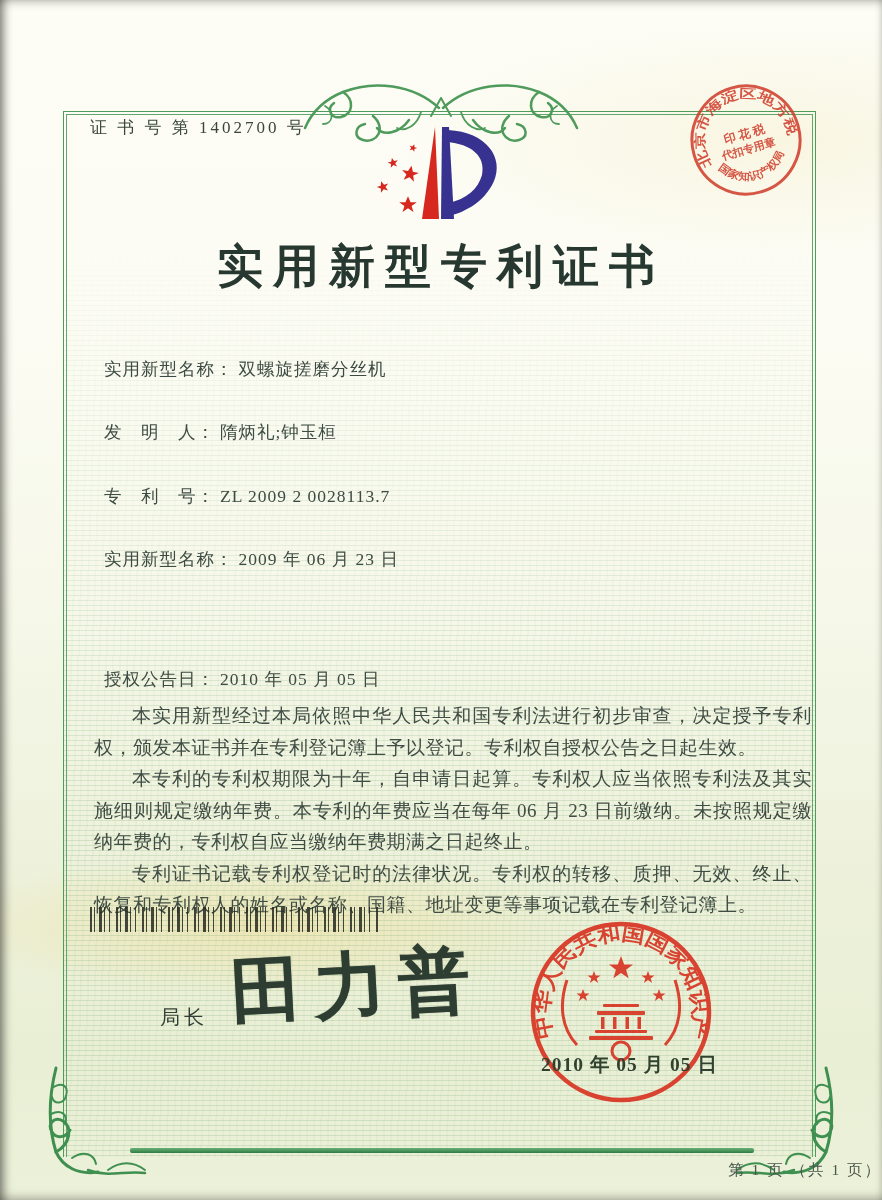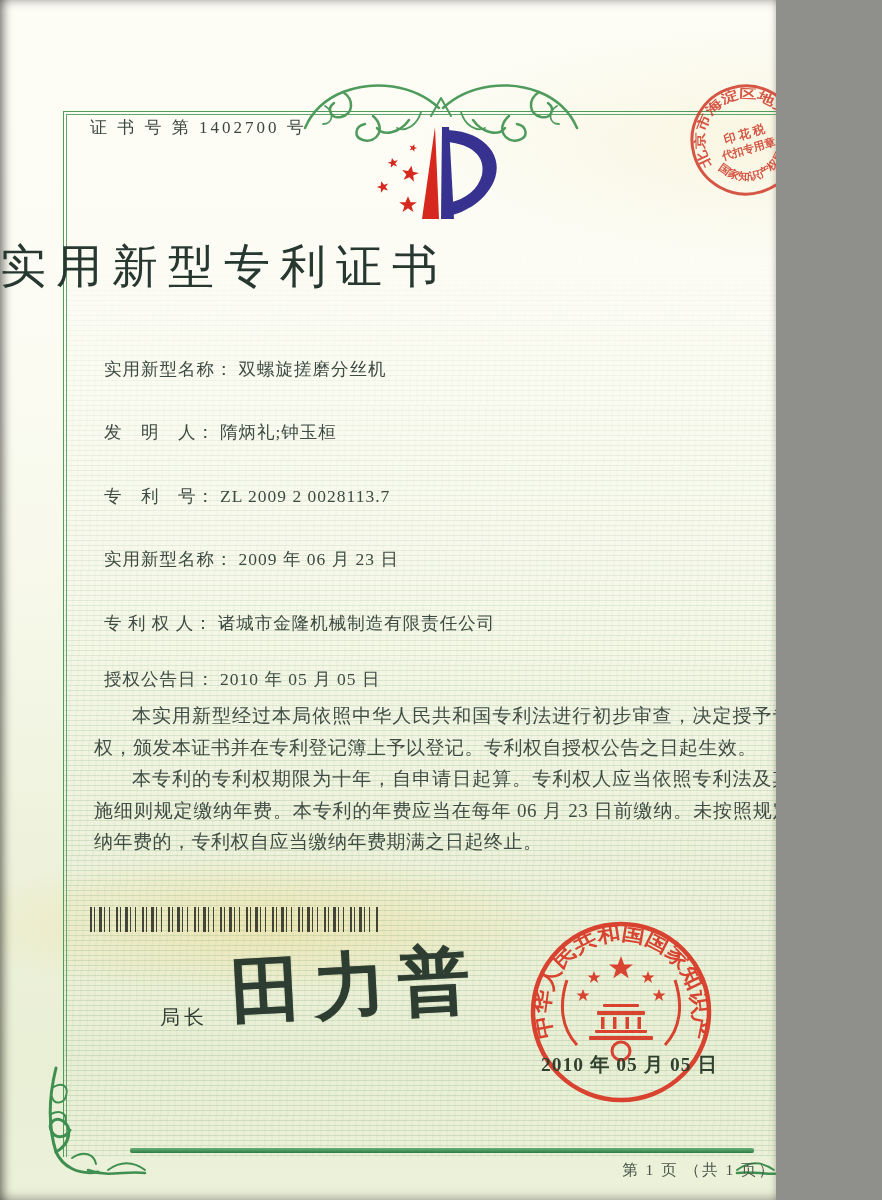--- a/index.html
+++ b/index.html
@@ -1,18 +1,18 @@
 <!DOCTYPE html>
 <html><head>
 <meta charset="utf-8">
 <style>
   html,body{margin:0;padding:0;background:#8f8f8b;}
   *{box-sizing:border-box;}
   .page{
-    position:relative;width:776px;height:1200px;overflow:hidden;
+    position:relative;width:882px;height:1200px;overflow:hidden;
     font-family:"Liberation Serif","DejaVu Serif",serif;
     background:
       radial-gradient(ellipse 430px 95px at 265px 925px, rgba(238,220,150,0.55), rgba(238,220,150,0) 75%),
       radial-gradient(ellipse 500px 160px at 780px 140px, rgba(245,238,205,0.5), rgba(245,238,205,0) 75%),
       linear-gradient(180deg,#fdfdf6 0%,#fcfcf4 25%,#f8f9ec 45%,#f2f5e3 60%,#edf1da 74%,#e9efd5 88%,#ecf1d9 100%);
     box-shadow:
       inset 11px 0 8px -7px rgba(40,40,35,.55),
       inset 0 9px 8px -7px rgba(60,60,55,.35),
       inset -7px 0 6px -6px rgba(60,60,55,.25),
       inset 0 -10px 8px -7px rgba(60,60,55,.35);
@@ -25,21 +25,21 @@
     -webkit-mask-image:linear-gradient(180deg, transparent 0, rgba(0,0,0,.35) 120px, rgba(0,0,0,.8) 420px, #000 600px);
             mask-image:linear-gradient(180deg, transparent 0, rgba(0,0,0,.35) 120px, rgba(0,0,0,.8) 420px, #000 600px);
   }
   .frame{position:absolute;left:63px;top:111px;width:753px;height:1046px;
     border-top:1px solid #4f9b5c;border-left:1px solid #4f9b5c;border-right:1px solid #4f9b5c;}
   .frame-inner{position:absolute;left:2px;right:2px;top:2px;bottom:0;
     border-top:1px solid #5ea86c;border-left:1px solid #5ea86c;border-right:1px solid #5ea86c;}
   .bottom-rule{position:absolute;left:130px;top:1148px;width:624px;height:5px;
     background:linear-gradient(180deg,#6ab277,#2e7c43);border-radius:2px;}
   .cert-number{position:absolute;left:90px;top:116px;font-size:17px;letter-spacing:3px;color:#3a463d;}
-  .title{position:absolute;left:0;right:0;top:236px;font-size:46px;font-weight:400;
+  .title{position:absolute;left:0;right:0;top:236px;text-align:center;font-size:46px;font-weight:700;
     letter-spacing:10px;color:#273830;}
   .field-row{position:absolute;left:104px;font-size:17.5px;letter-spacing:1px;color:#3e4b42;white-space:nowrap;}
   .field-label{margin-right:5px;}
   .paragraphs{position:absolute;left:94px;top:700px;width:718px;font-size:19px;line-height:31.5px;
     letter-spacing:0.5px;color:#404d44;text-align:justify;}
   .paragraphs p{margin:0;text-indent:2em;}
   .barcode{position:absolute;left:90px;top:907px;width:288px;height:25px;opacity:.85;
     background:
       repeating-linear-gradient(90deg,#24281f 0 2px,transparent 2px 4px,#24281f 4px 5px,transparent 5px 9px,
         #24281f 9px 12px,transparent 12px 14px,#24281f 14px 15px,transparent 15px 19px,
@@ -139,30 +139,28 @@
   </div>
   <div class="field-row" style="top:357px">
     <span class="field-label">实用新型名称：</span><span class="field-value">双螺旋搓磨分丝机</span>
   </div>
   <div class="field-row" style="top:484px">
     <span class="field-label">专　利　号：</span><span class="field-value">ZL 2009 2 0028113.7</span>
   </div>
   <div class="field-row" style="top:547px">
     <span class="field-label">实用新型名称：</span><span class="field-value">2009 年 06 月 23 日</span>
   </div>
-  <div class="field-row" style="top:611px">
-    <span class="field-label">专 利 权 人：</span><span class="field-value">诸城市金隆机械制造有限责任公司</span>
-  </div>
   <div class="field-row" style="top:667px">
     <span class="field-label">授权公告日：</span><span class="field-value">2010 年 05 月 05 日</span>
   </div>
 
   <div class="paragraphs">
     <p>本实用新型经过本局依照中华人民共和国专利法进行初步审查，决定授予专利权，颁发本证书并在专利登记簿上予以登记。专利权自授权公告之日起生效。</p>
     <p>本专利的专利权期限为十年，自申请日起算。专利权人应当依照专利法及其实施细则规定缴纳年费。本专利的年费应当在每年 06 月 23 日前缴纳。未按照规定缴纳年费的，专利权自应当缴纳年费期满之日起终止。</p>
+    <p>专利证书记载专利权登记时的法律状况。专利权的转移、质押、无效、终止、恢复和专利权人的姓名或名称、国籍、地址变更等事项记载在专利登记簿上。</p>
   </div>
 
   <div class="barcode"></div>
 
   <div class="signer-title">局长</div>
   <div class="signature-name">田力普</div>
 
   <svg class="office-seal" width="188" height="188" viewBox="0 0 188 188">
     <circle cx="94" cy="94" r="88" fill="none" stroke="#d83523" stroke-width="4.5"></circle>
     <path id="sealArc" d="M26.3,118.6 A72,72 0 1 1 161.7,118.6" fill="none"></path>

